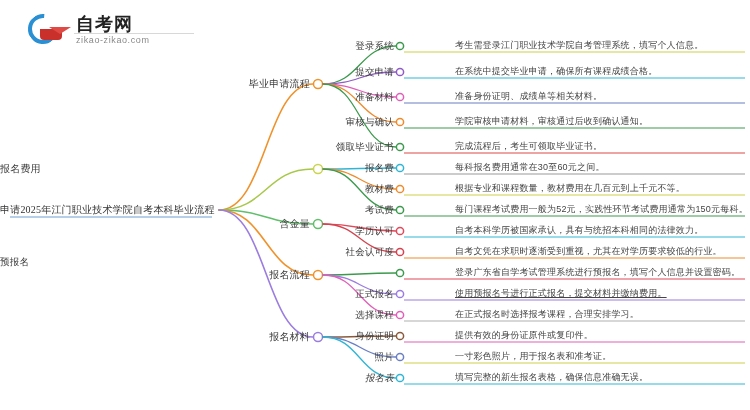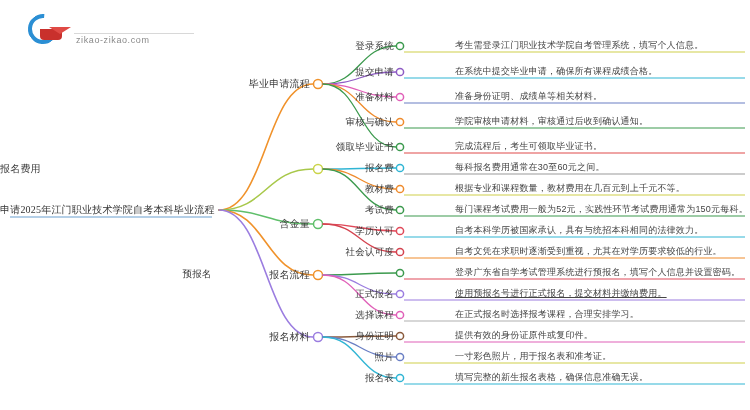--- a/index.html
+++ b/index.html
@@ -60,20 +60,21 @@
 <body>
 
 <div id="stage">
 
   <div id="logo">
     <div class="mark">
       <div class="arc"></div>
       <div class="capbody"></div>
     </div>
     <div class="rule"></div>
+    <div class="zh">自考网</div>
     <div class="en">zikao-zikao.com</div>
   </div>
 
   <svg id="links" viewBox="0 0 750 410">
       <line x1="10" y1="217" x2="212" y2="217" stroke="#6a9fd0" stroke-width="1.2"></line>
       <path d="M 219 210 C 266 210, 266 84, 313 84" fill="none" stroke="#f0922b" stroke-width="1.6" stroke-linecap="round"></path>
       <circle cx="318" cy="84" r="4.5" fill="#ffffff" stroke="#f0922b" stroke-width="1.5"></circle>
       <path d="M 323 84 C 359.5 84, 359.5 46, 396 46" fill="none" stroke="#3c9a4e" stroke-width="1.3" stroke-linecap="round"></path>
       <circle cx="400" cy="46" r="3.6" fill="#ffffff" stroke="#3c9a4e" stroke-width="1.5"></circle>
       <line x1="404" y1="52" x2="745" y2="52" stroke="#cfcf4a" stroke-width="1.1"></line>
@@ -151,27 +152,27 @@
       <div class="lbl sub" style="top: 183px; left: 0px; width: 394px; text-align: right; padding-right: 4px;">教材费</div>
       <div class="lbl desc" style="top: 183px; left: 455px;">根据专业和课程数量，教材费用在几百元到上千元不等。</div>
       <div class="lbl sub" style="top: 204px; left: 0px; width: 394px; text-align: right; padding-right: 4px;">考试费</div>
       <div class="lbl desc" style="top: 204px; left: 455px;">每门课程考试费用一般为52元，实践性环节考试费用通常为150元每科。</div>
       <div class="lbl branch" style="top: 218px; left: 0px; width: 310px; text-align: right; padding-right: 4px;">含金量</div>
       <div class="lbl sub" style="top: 225px; left: 0px; width: 394px; text-align: right; padding-right: 4px;">学历认可</div>
       <div class="lbl desc" style="top: 225px; left: 455px;">自考本科学历被国家承认，具有与统招本科相同的法律效力。</div>
       <div class="lbl sub" style="top: 246px; left: 0px; width: 394px; text-align: right; padding-right: 4px;">社会认可度</div>
       <div class="lbl desc" style="top: 246px; left: 455px;">自考文凭在求职时逐渐受到重视，尤其在对学历要求较低的行业。</div>
       <div class="lbl branch" style="top: 269px; left: 0px; width: 310px; text-align: right; padding-right: 4px;">报名流程</div>
-      <div class="lbl sub" style="top: 268px; left: 0px; width: 394px; text-align: center; padding-right: 4px;">预报名</div>
+      <div class="lbl sub" style="top: 256px; left: 0px; width: 394px; text-align: left; padding-right: 4px;">预报名</div>
       <div class="lbl desc" style="top: 267px; left: 455px;">登录广东省自学考试管理系统进行预报名，填写个人信息并设置密码。</div>
       <div class="lbl sub" style="top: 288px; left: 0px; width: 394px; text-align: right; padding-right: 4px;">正式报名</div>
       <div class="lbl desc" style="top: 288px; left: 455px; text-decoration: underline;">使用预报名号进行正式报名，提交材料并缴纳费用。</div>
       <div class="lbl sub" style="top: 309px; left: 0px; width: 394px; text-align: right; padding-right: 4px;">选择课程</div>
       <div class="lbl desc" style="top: 309px; left: 455px;">在正式报名时选择报考课程，合理安排学习。</div>
       <div class="lbl branch" style="top: 331px; left: 0px; width: 310px; text-align: right; padding-right: 4px;">报名材料</div>
       <div class="lbl sub" style="top: 330px; left: 0px; width: 394px; text-align: right; padding-right: 4px;">身份证明</div>
       <div class="lbl desc" style="top: 330px; left: 455px;">提供有效的身份证原件或复印件。</div>
       <div class="lbl sub" style="top: 351px; left: 0px; width: 394px; text-align: right; padding-right: 4px;">照片</div>
       <div class="lbl desc" style="top: 351px; left: 455px;">一寸彩色照片，用于报名表和准考证。</div>
-      <div class="lbl sub" style="top: 372px; left: 0px; width: 394px; text-align: right; padding-right: 4px;">报名表</div>
+      <div class="lbl sub" style="top: 372px; left: 0px; width: 394px; text-align: right; padding-right: 4px; font-style: italic;">报名表</div>
       <div class="lbl desc" style="top: 372px; left: 455px;">填写完整的新生报名表格，确保信息准确无误。</div>
     </div>
 </div>
 
 </body></html>

